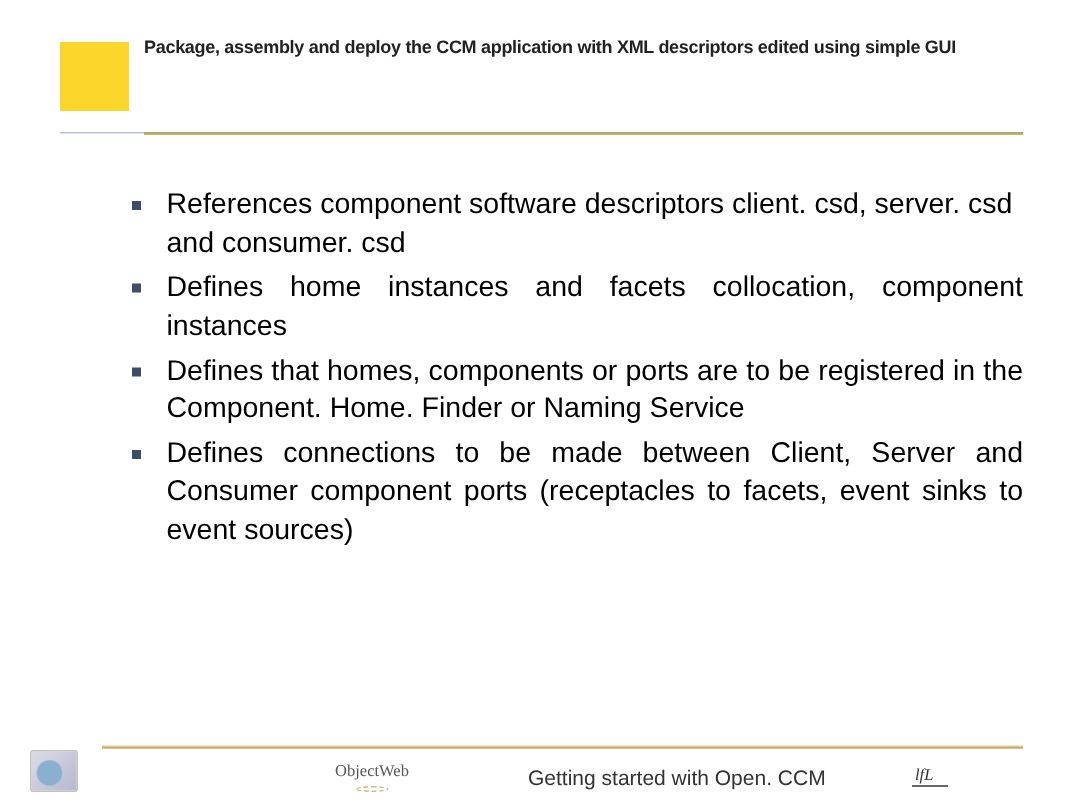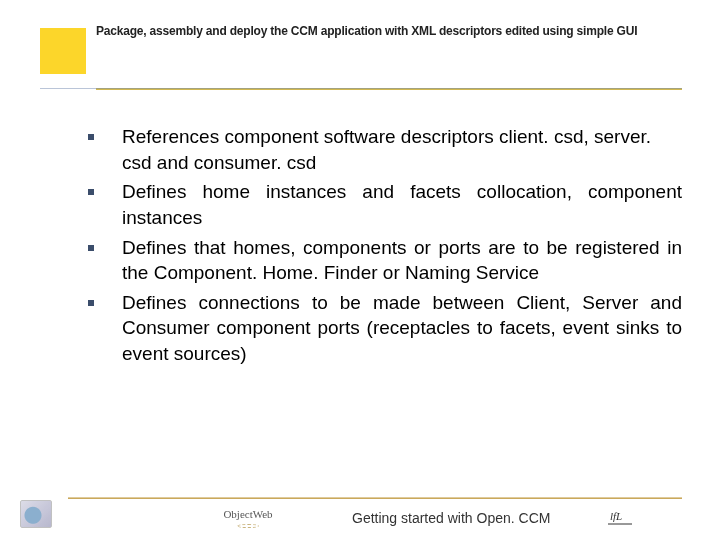--- a/index.html
+++ b/index.html
@@ -69,21 +69,21 @@
     height: 11px;
     background: #3b4d6b;
     flex: 0 0 auto;
   }
   .list {
     margin-left: 48px;
   }
   .li {
     display: flex;
     align-items: flex-start;
-    gap: 28px;
+    gap: 17px;
     margin-bottom: 4px;
   }
   .dot {
     width: 6px;
     height: 6px;
     background: #3b4d6b;
     margin-top: 10px;
     flex: 0 0 auto;
   }
   .li-text {

